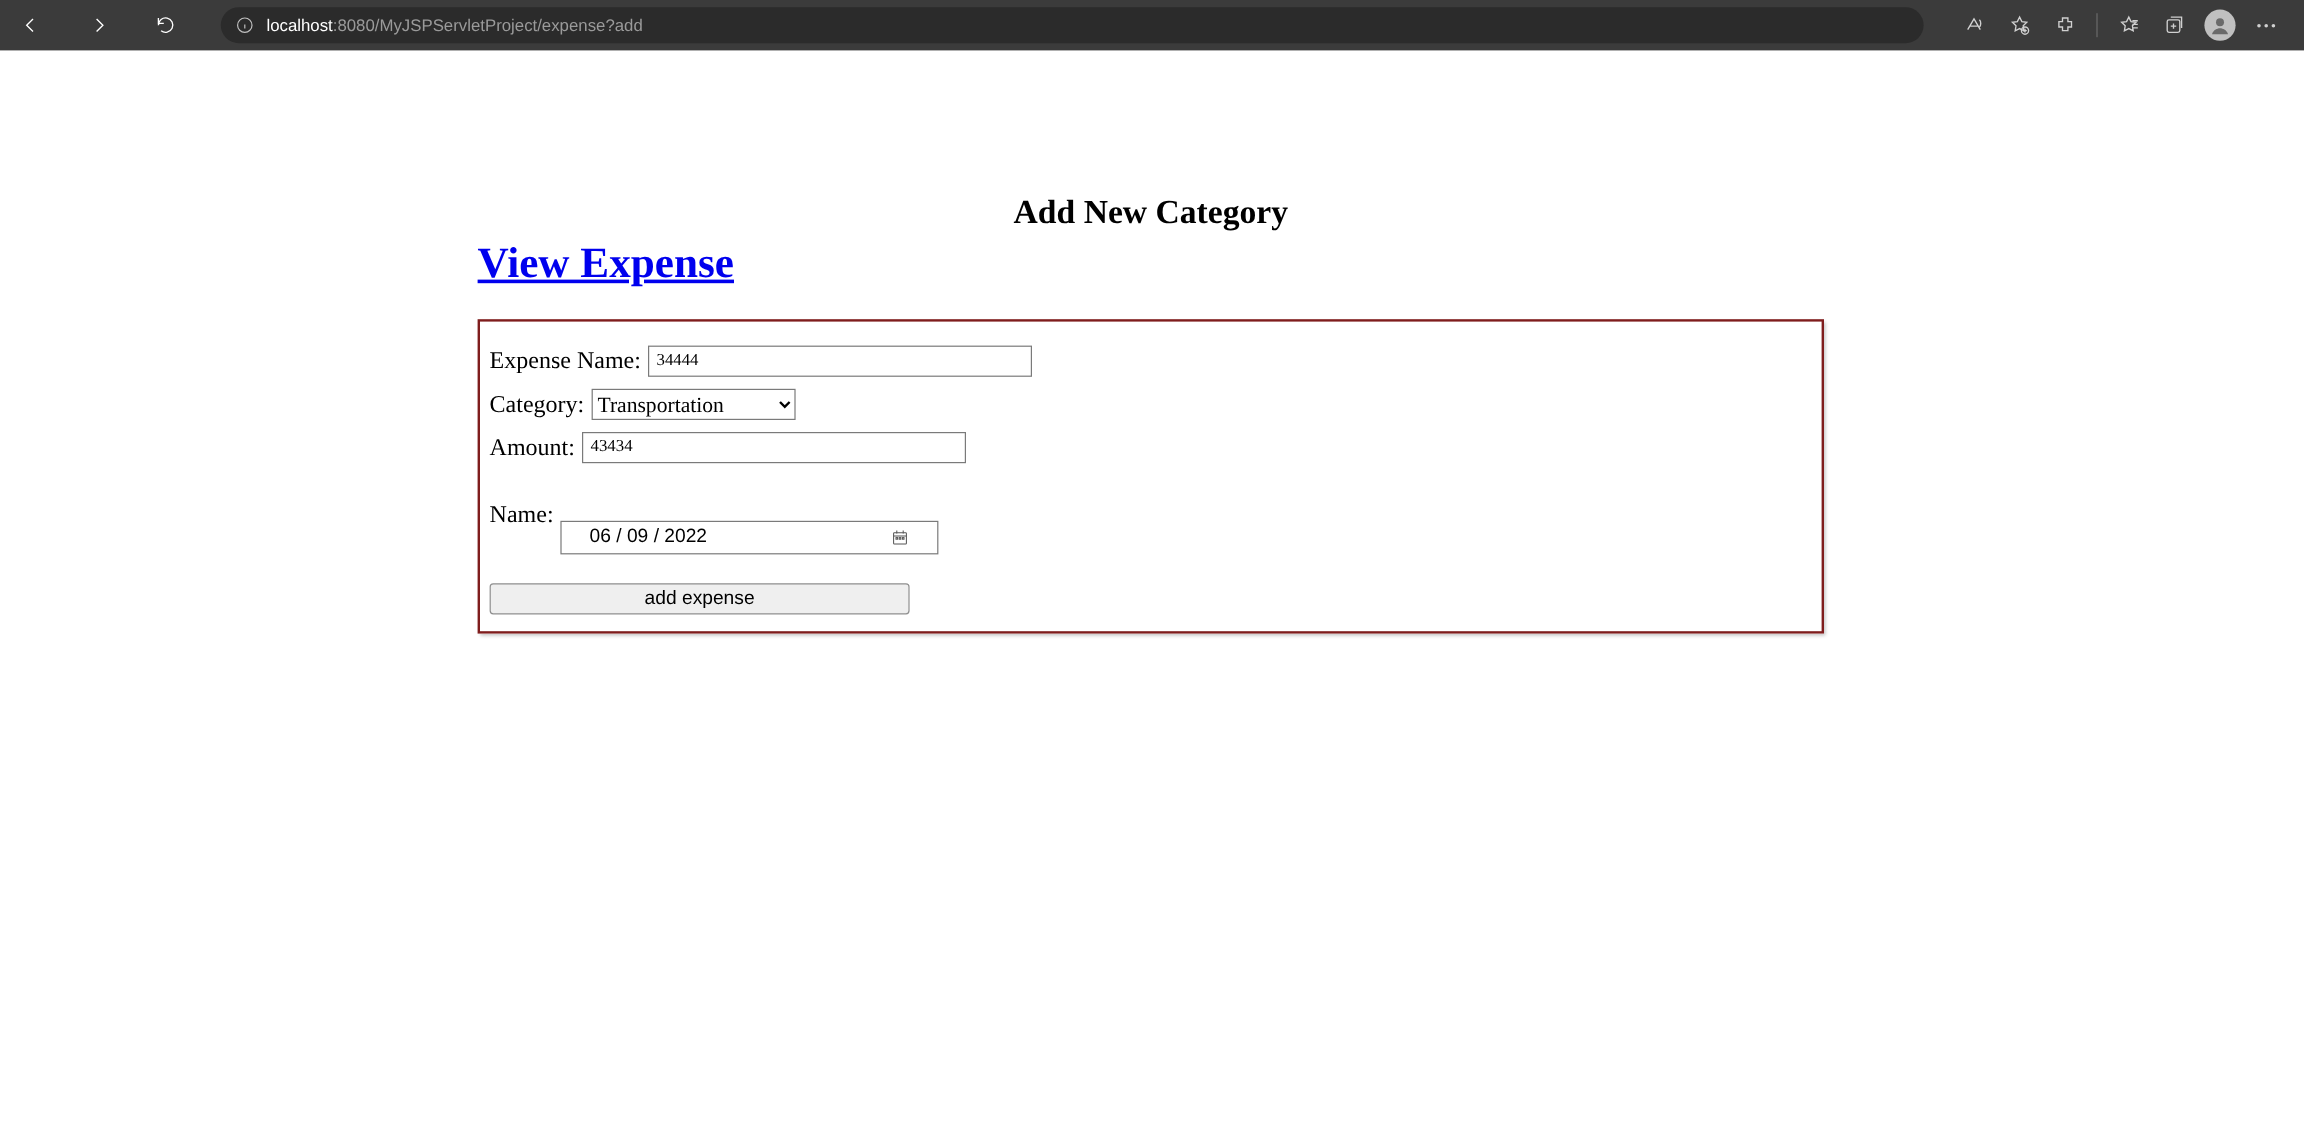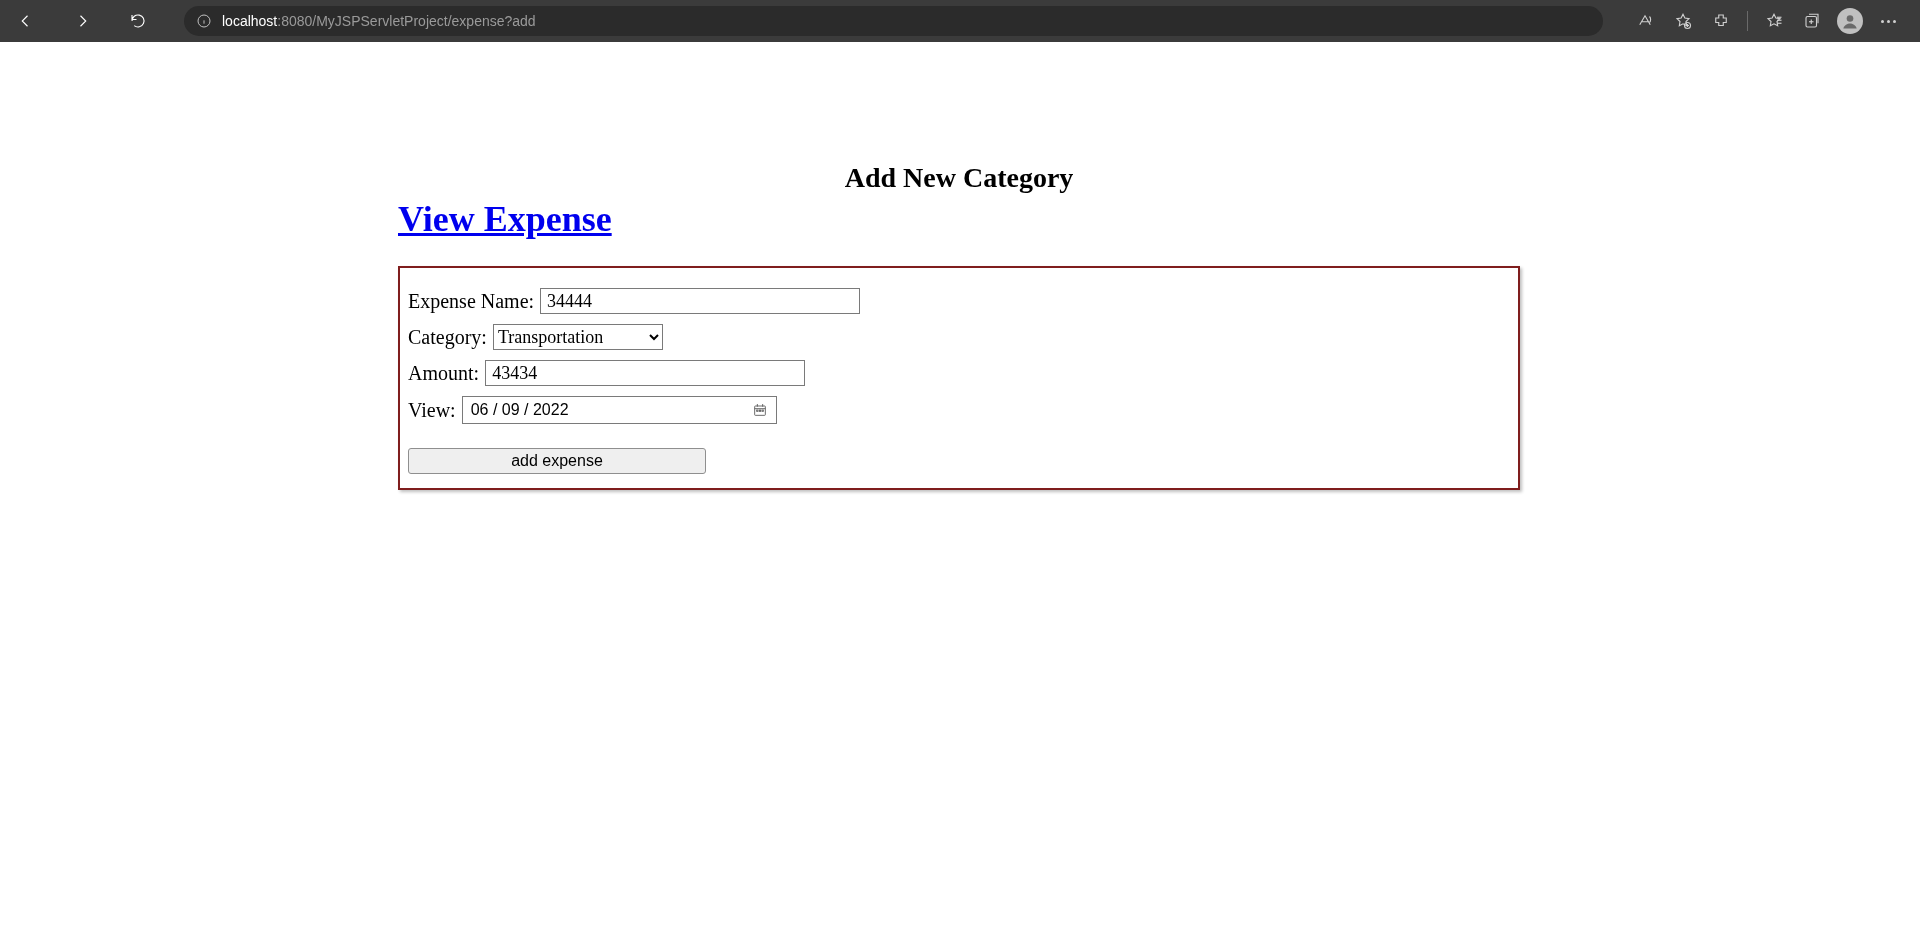--- a/index.html
+++ b/index.html
@@ -79,48 +79,49 @@
       display: flex;
       align-items: center;
       gap: 6px;
       font-size: 20px;
       margin: 10px 0;
     }
     .field-row label { color:#000; }
     .field-row input[type="text"] {
       width: 320px;
       height: 26px;
-      font-size: 18px;
+      font-size: 14px;
       font-family: "Times New Roman", serif;
       padding: 1px 6px;
       border: 1px solid #7a7a7a;
     }
     .field-row select {
       width: 170px;
       height: 26px;
       font-size: 18px;
       font-family: "Times New Roman", serif;
       border: 1px solid #7a7a7a;
       background: #fff;
       padding: 0 0;
     }
     .date-wrap {
       display:flex; align-items:center;
       border: 1px solid #7a7a7a;
       height: 28px;
       width: 315px;
-      padding: 0 8px;
+      padding: 0 23px;
       justify-content: space-between;
       font-family: "Segoe UI", Arial, sans-serif;
       font-size: 16px;
+      margin-top: 38px;
     }
     .date-wrap .cal-icon { width:16px; height:16px; }
     .date-wrap .cal-icon svg { stroke:#555; fill:none; stroke-width:1.3; }
     .submit-btn {
-      width: 298px;
+      width: 350px;
       height: 26px;
       font-size: 16px;
       font-family: Arial, sans-serif;
       background: #efefef;
       border: 1px solid #8f8f8f;
       border-radius: 3px;
       cursor: pointer;
       margin-top: 14px;
     }
   </style>
@@ -229,21 +230,21 @@
       </select>
     </div>
 
     <div class="field-row">
       <label>Amount:</label>
       <input type="text" value="43434" style="">
     </div>
 
 
     <div class="field-row">
-      <label>View:</label>
+      <label>Name:</label>
       <div class="date-wrap">
         <span>06 / 09 / 2022</span>
         <span class="cal-icon">
           <svg viewBox="0 0 24 24">
               <rect x="4" y="6" width="16" height="14" rx="1"></rect>
               <line x1="4" y1="10" x2="20" y2="10"></line>
               <line x1="8" y1="3" x2="8" y2="7"></line>
               <line x1="16" y1="3" x2="16" y2="7"></line>
               <rect x="7" y="12" width="2" height="2"></rect>
               <rect x="11" y="12" width="2" height="2"></rect>

